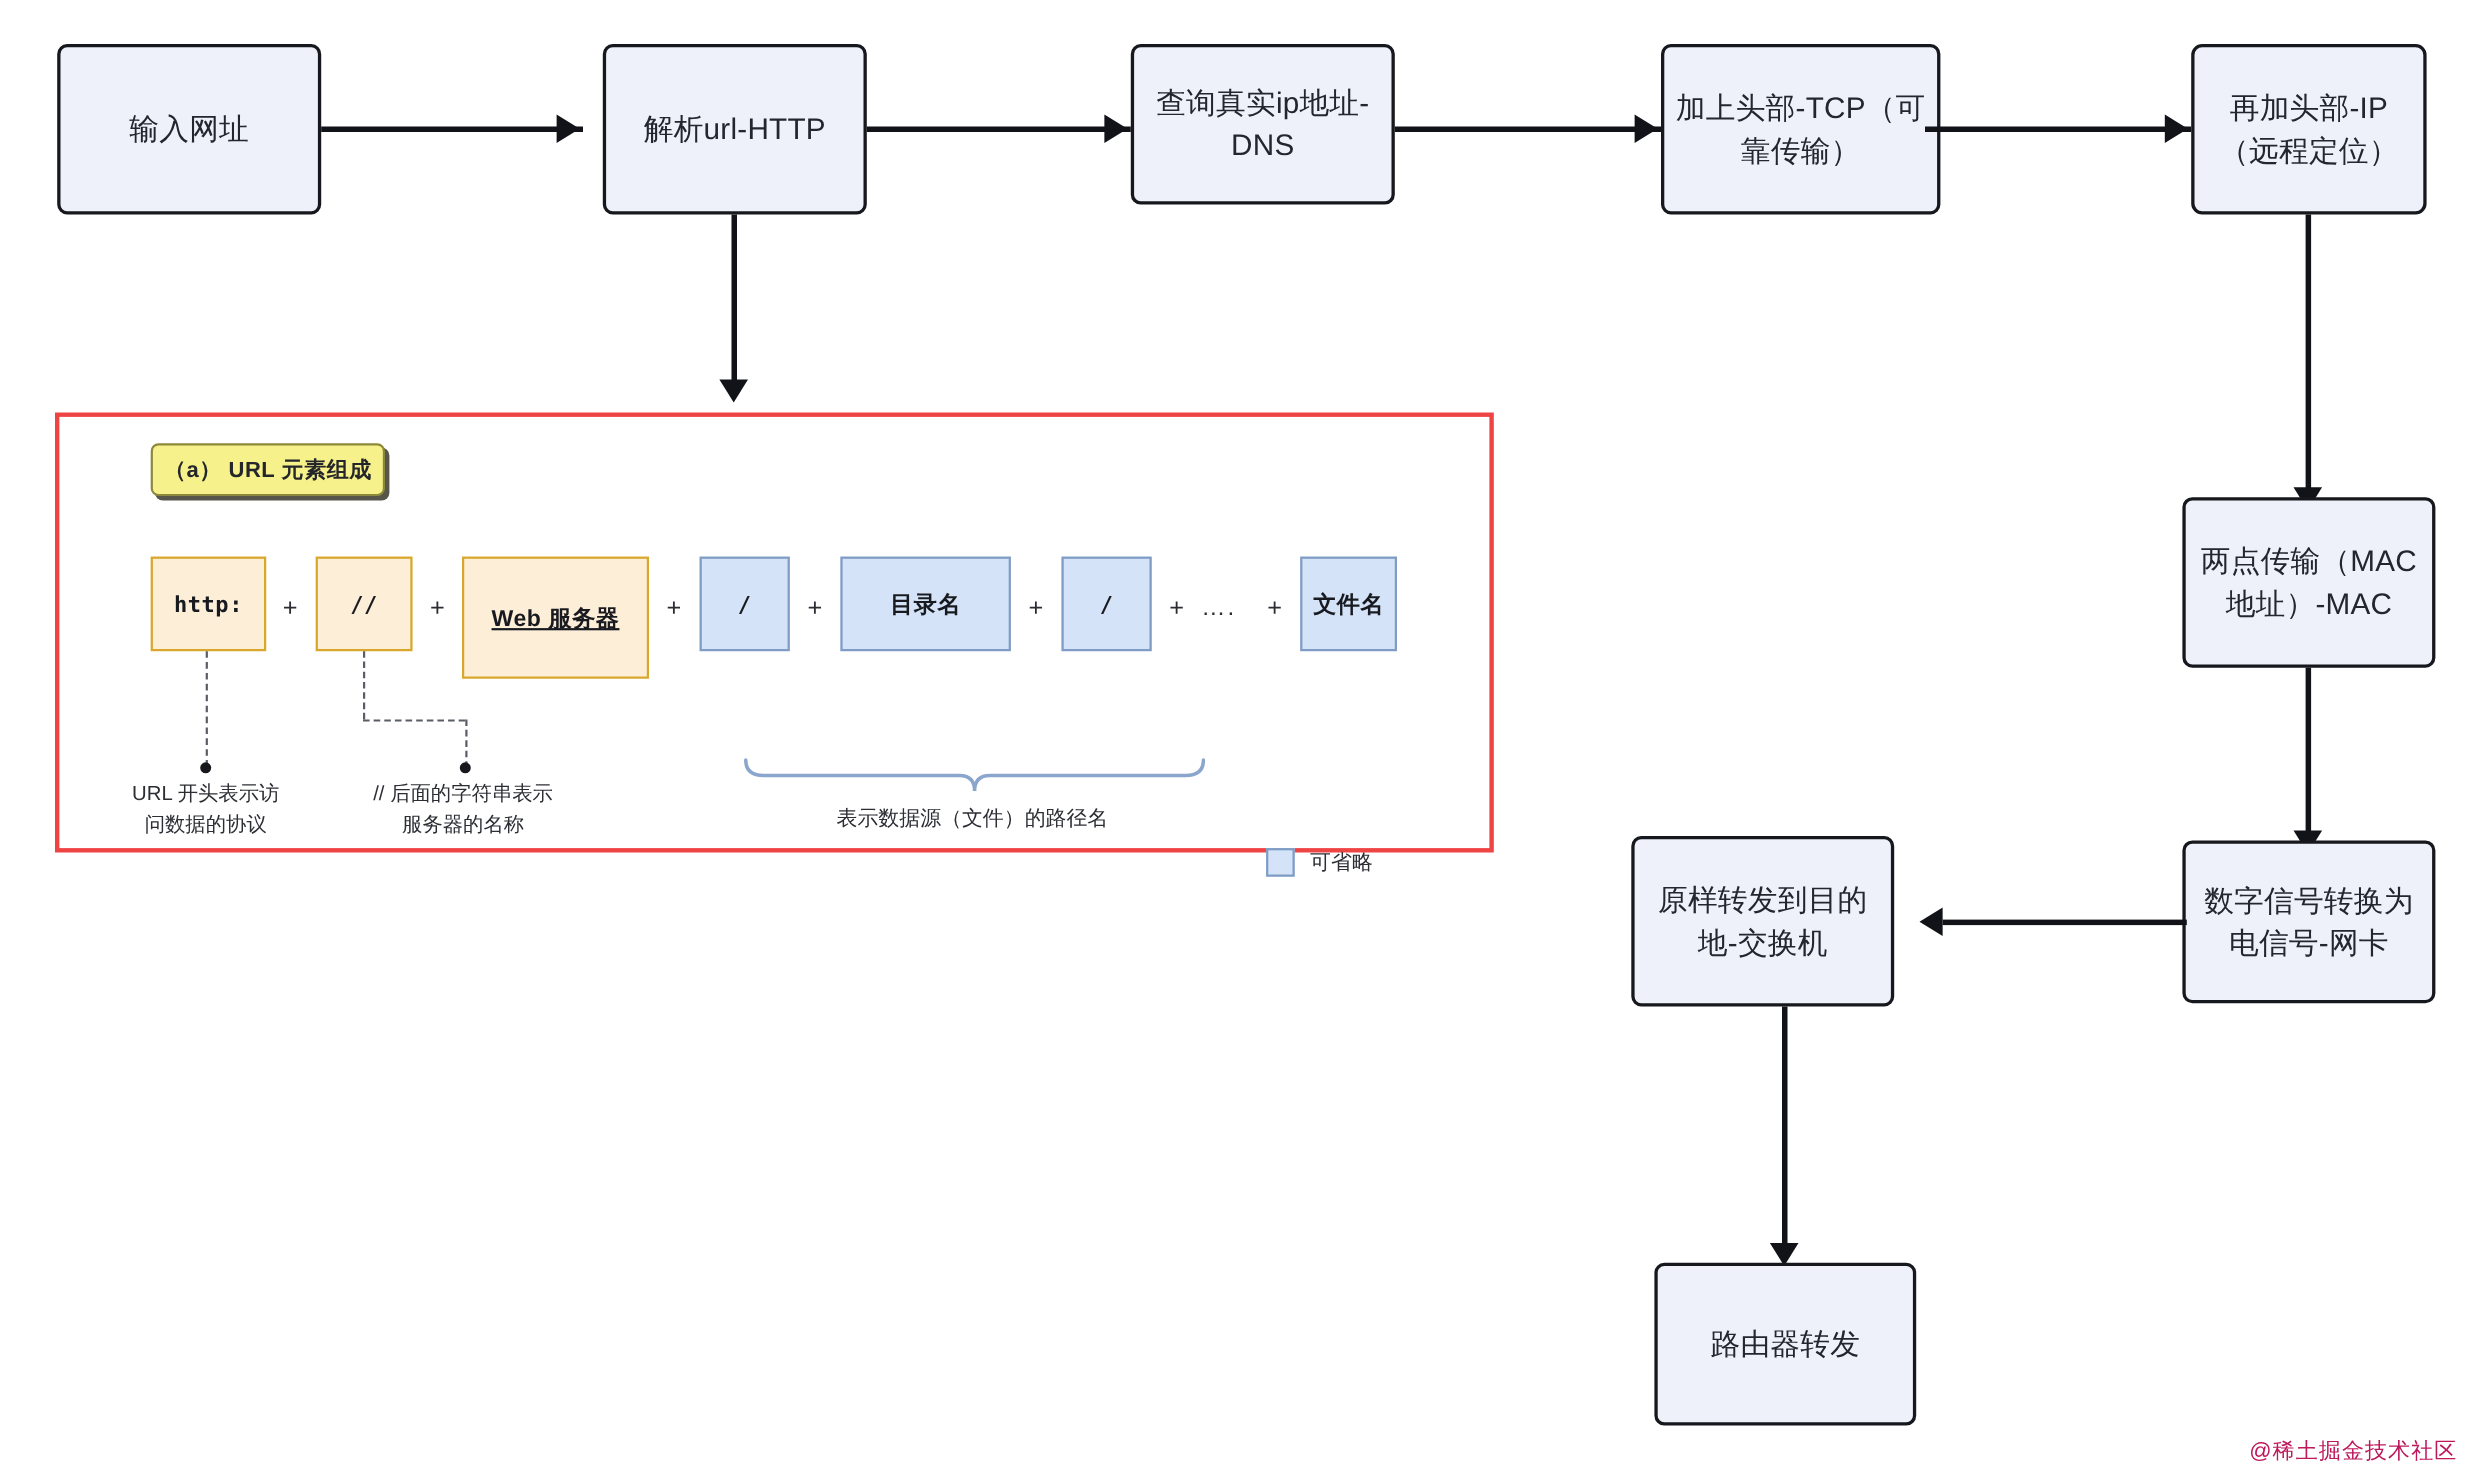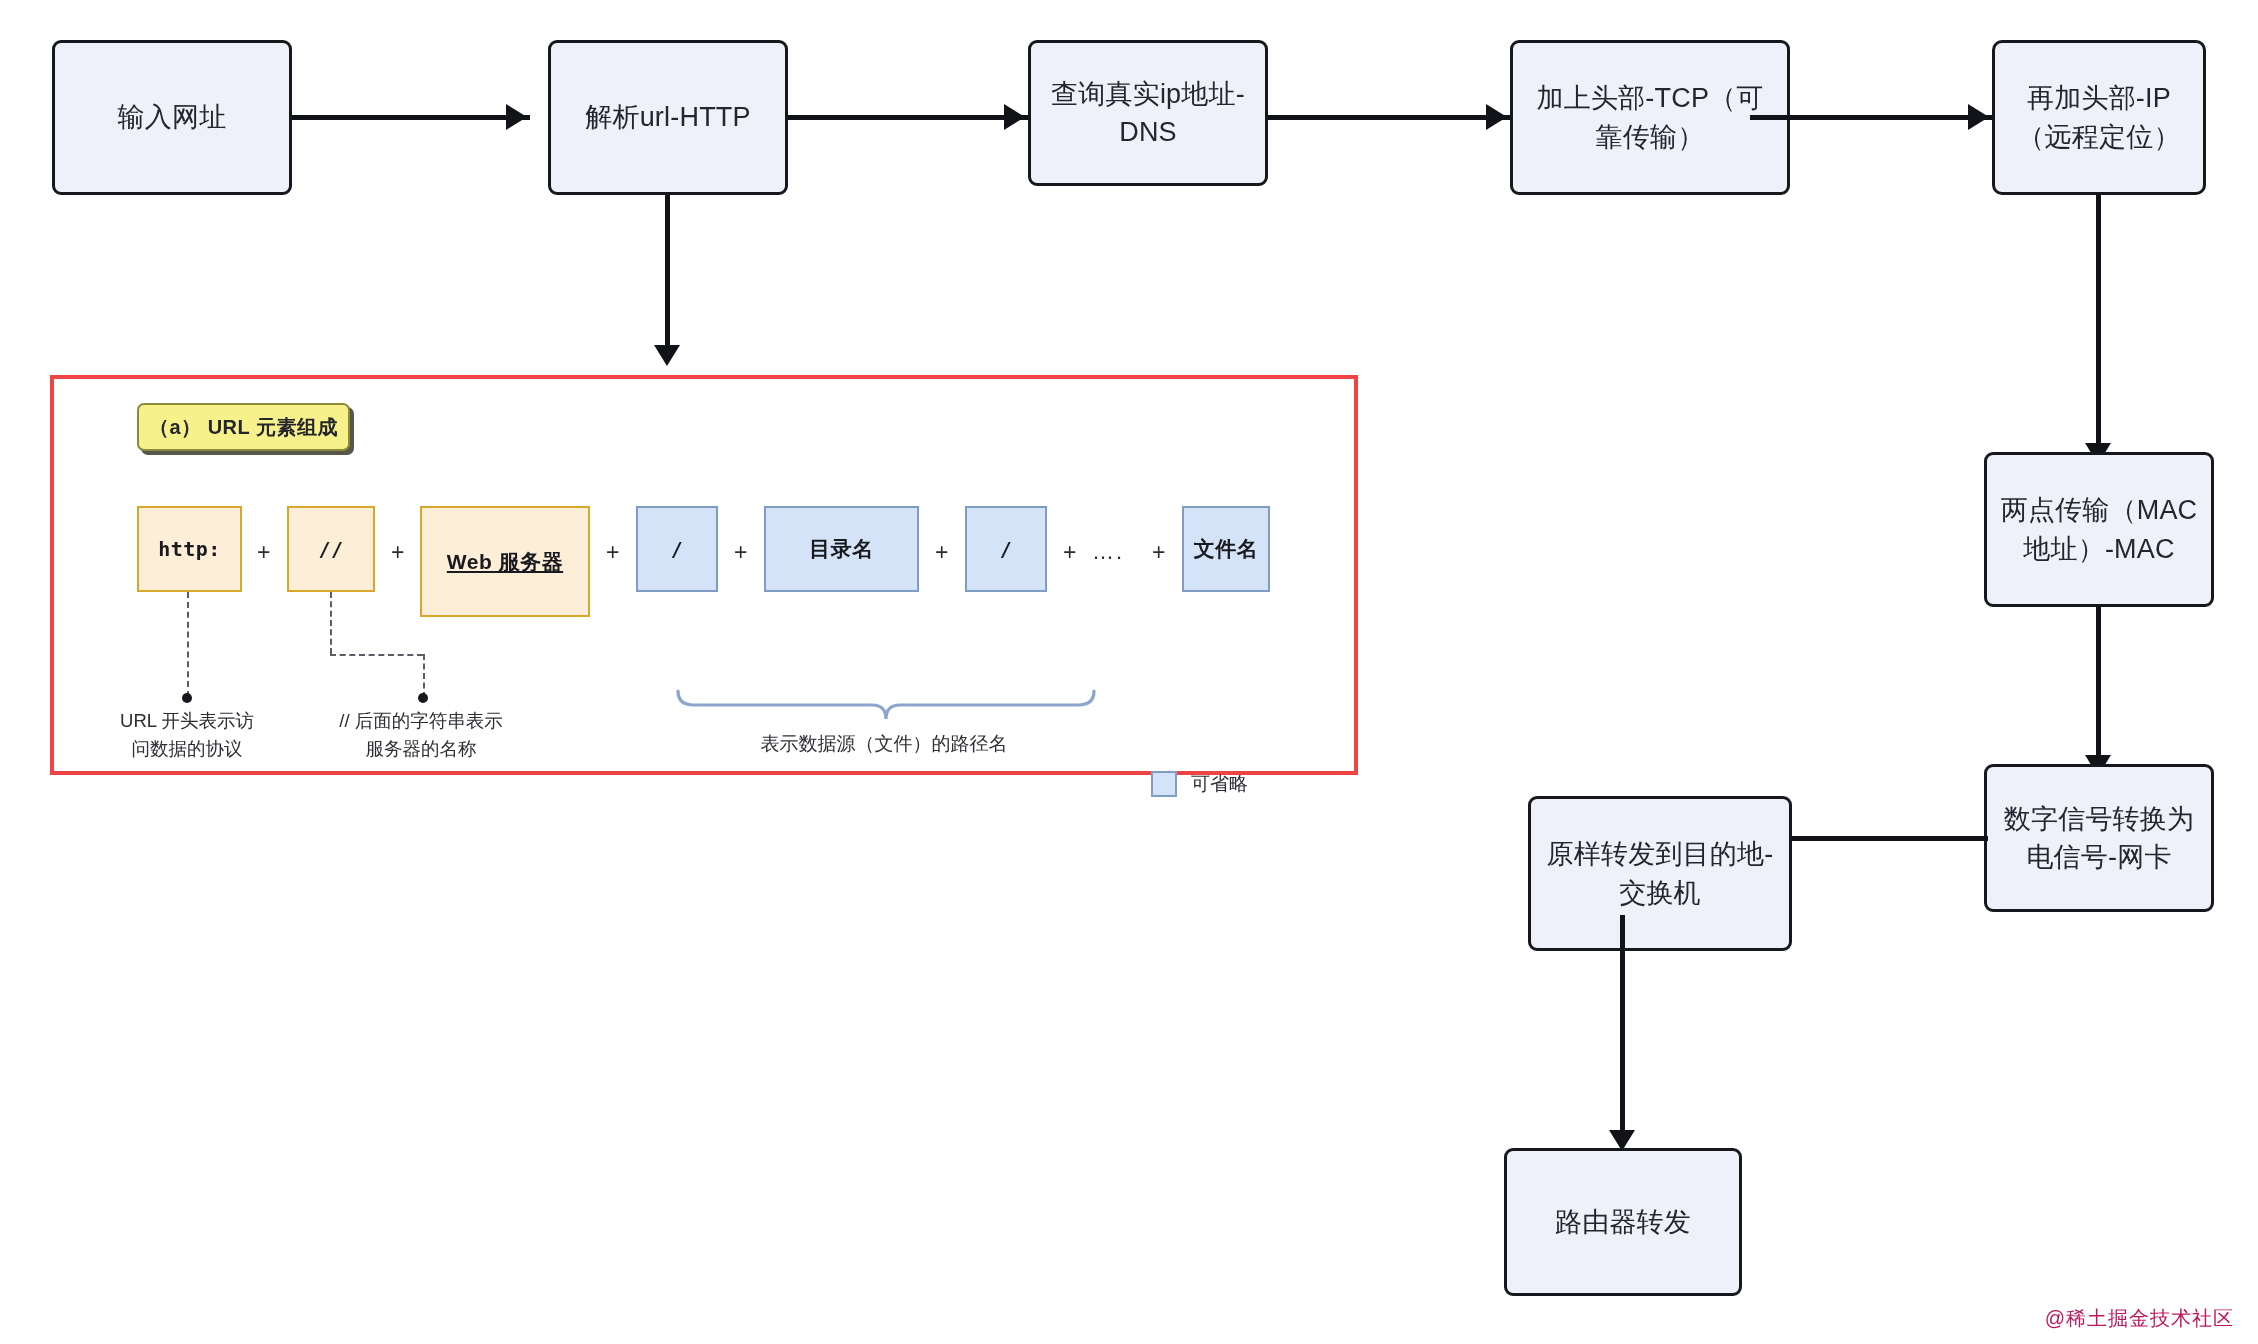--- a/index.html
+++ b/index.html
@@ -221,21 +221,21 @@
   <div class="node" style="left:548px; top:40px; width:240px; height:155px;">解析url-HTTP</div>
 
   <div class="conn h" style="left:788px; top:115px; width:240px;"></div>
   <div class="arrowhead right" style="left:1004px; top:104px;"></div>
 
   <div class="node" style="left:1028px; top:40px; width:240px; height:146px;">查询真实ip地址-DNS</div>
 
   <div class="conn h" style="left:1268px; top:115px; width:242px;"></div>
   <div class="arrowhead right" style="left:1486px; top:104px;"></div>
 
-  <div class="node" style="left:1510px; top:40px; width:280px; height:155px;">加上头部-TCP（可靠传输）</div>
+  <div class="node" style="left:1510px; top:40px; width:254px; height:155px;">加上头部-TCP（可靠传输）</div>
 
   <div class="conn h" style="left:1750px; top:115px; width:242px;"></div>
   <div class="arrowhead right" style="left:1968px; top:104px;"></div>
 
   <div class="node" style="left:1992px; top:40px; width:214px; height:155px;border-radius:10px;">再加头部-IP（远程定位）</div>
 
   <div class="conn v" style="left:665px; top:195px; height:155px;"></div>
   <div class="arrowhead down" style="left:654px; top:345px;"></div>
 
   <div class="conn v" style="left:2096px; top:195px; height:255px;"></div>
@@ -244,21 +244,21 @@
   <div class="node" style="left:1984px; top:452px; width:230px; height:155px;">两点传输（MAC地址）-MAC</div>
 
   <div class="conn v" style="left:2096px; top:607px; height:155px;"></div>
   <div class="arrowhead down" style="left:2085px; top:755px;"></div>
 
   <div class="node" style="left:1984px; top:764px; width:230px; height:148px;">数字信号转换为电信号-网卡</div>
 
   <div class="conn h" style="left:1766px; top:836px; width:222px;"></div>
   <div class="arrowhead left" style="left:1745px; top:825px;"></div>
 
-  <div class="node" style="left:1528px; top:760px; width:264px; height:155px;margin-top:36px;">原样转发到目的地-交换机</div>
+  <div class="node" style="left:1483px; top:760px; width:239px; height:155px;">原样转发到目的地-交换机</div>
 
   <div class="conn v" style="left:1620px; top:915px; height:222px;"></div>
   <div class="arrowhead down" style="left:1609px; top:1130px;"></div>
 
   <div class="node" style="left:1504px; top:1148px; width:238px; height:148px;">路由器转发</div>
 
   <div id="url-panel">
 
     <div id="url-panel-title">（a） URL 元素组成</div>
 

